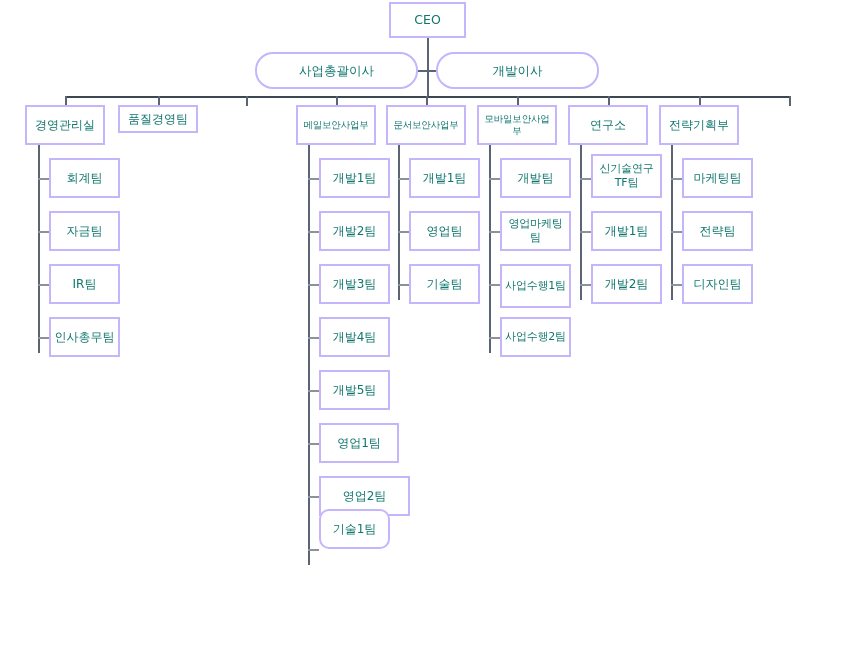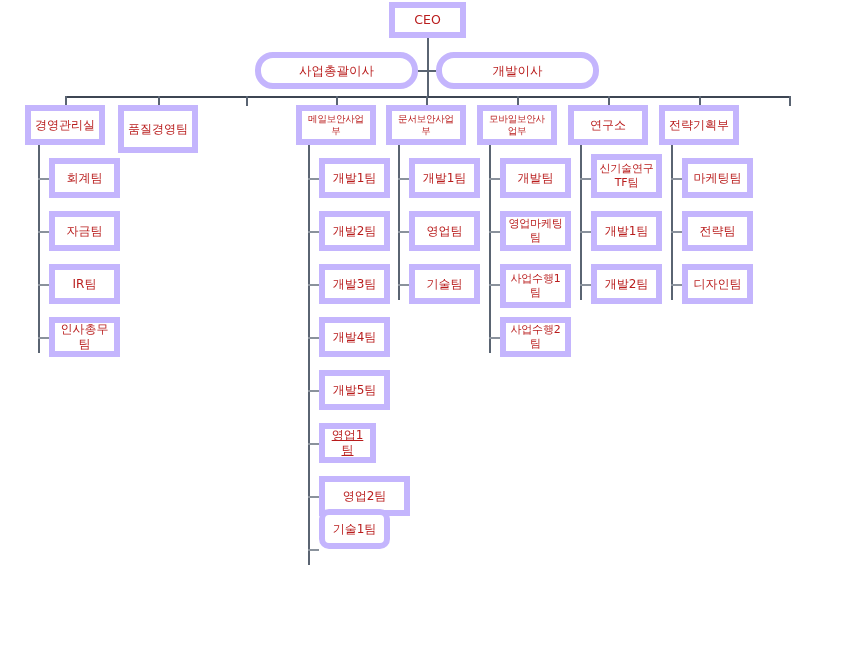--- a/index.html
+++ b/index.html
@@ -14,23 +14,23 @@
   #chart-root {
     position: relative;
     width: 848px;
     height: 646px;
     background: #ffffff;
     overflow: hidden;
   }
   .node {
     position: absolute;
     box-sizing: border-box;
-    border: 6px solid #c4b5fd;
+    border: 2px solid #c4b5fd;
     background: #ffffff;
-    color: #b91c1c;
+    color: #0f766e;
     display: flex;
     align-items: center;
     justify-content: center;
     text-align: center;
     line-height: 1.25;
     z-index: 3;
     padding: 0 2px;
   }
   .node-label {
     display: block;
@@ -119,21 +119,21 @@
   <div class="node lvl-exec" style="left:255px; top:52px; width:163px; height:37px;">
     <span class="node-label">사업총괄이사</span>
   </div>
   <div class="node lvl-exec" style="left:436px; top:52px; width:163px; height:37px;">
     <span class="node-label">개발이사</span>
   </div>
 
   <div class="node lvl-dept" style="left:25px; top:105px; width:80px; height:40px;">
     <span class="node-label">경영관리실</span>
   </div>
-  <div class="node lvl-dept" style="left:118px; top:105px; width:80px; height:48px;">
+  <div class="node lvl-dept" style="left:118px; top:105px; width:80px; height:28px;">
     <span class="node-label">품질경영팀</span>
   </div>
   <div class="node lvl-dept dept-small" style="left:296px; top:105px; width:80px; height:40px;">
     <span class="node-label">메일보안사업부</span>
   </div>
   <div class="node lvl-dept dept-small" style="left:386px; top:105px; width:80px; height:40px;">
     <span class="node-label">문서보안사업부</span>
   </div>
   <div class="node lvl-dept dept-small" style="left:477px; top:105px; width:80px; height:40px;">
     <span class="node-label">모바일보안사업부</span>
@@ -166,21 +166,21 @@
   </div>
   <div class="node lvl-team" style="left:319px; top:264px; width:71px; height:40px;">
     <span class="node-label">개발3팀</span>
   </div>
   <div class="node lvl-team" style="left:319px; top:317px; width:71px; height:40px;">
     <span class="node-label">개발4팀</span>
   </div>
   <div class="node lvl-team" style="left:319px; top:370px; width:71px; height:40px;">
     <span class="node-label">개발5팀</span>
   </div>
-  <div class="node lvl-team" style="left:319px; top:423px; width:57px; height:40px;text-decoration:underline;">
+  <div class="node lvl-team" style="left:319px; top:423px; width:80px; height:40px;">
     <span class="node-label">영업1팀</span>
   </div>
   <div class="node lvl-team" style="left:319px; top:476px; width:91px; height:40px;">
     <span class="node-label">영업2팀</span>
   </div>
   <div class="node lvl-team" style="left:319px; top:509px; width:71px; height:40px;border-radius:10px;">
     <span class="node-label">기술1팀</span>
   </div>
 
   <div class="node lvl-team" style="left:409px; top:158px; width:71px; height:40px;">

